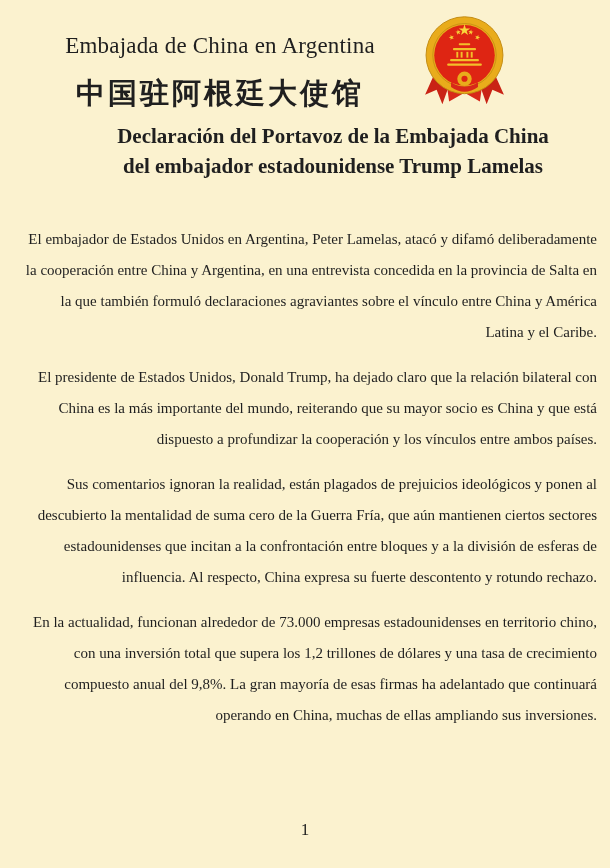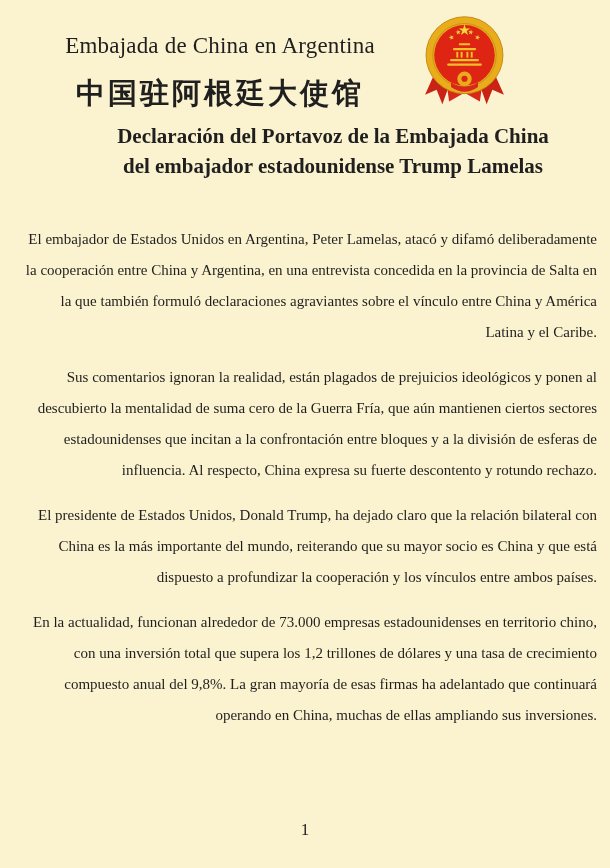--- a/index.html
+++ b/index.html
@@ -131,20 +131,20 @@
     </svg>
   </div>
 
   <div class="doc-title">
     <div>Declaración del Portavoz de la Embajada China</div>
     <div>del embajador estadounidense Trump Lamelas</div>
   </div>
 
   <div class="content">
     <p>El embajador de Estados Unidos en Argentina, Peter Lamelas, atacó y difamó deliberadamente la cooperación entre China y Argentina, en una entrevista concedida en la provincia de Salta en la que también formuló declaraciones agraviantes sobre el vínculo entre China y América Latina y el Caribe.</p>
+    <p>El presidente de Estados Unidos, Donald Trump, ha dejado claro que la relación bilateral con China es la más importante del mundo, reiterando que su mayor socio es China y que está dispuesto a profundizar la cooperación y los vínculos entre ambos países.</p>
     <p>Sus comentarios ignoran la realidad, están plagados de prejuicios ideológicos y ponen al descubierto la mentalidad de suma cero de la Guerra Fría, que aún mantienen ciertos sectores estadounidenses que incitan a la confrontación entre bloques y a la división de esferas de influencia. Al respecto, China expresa su fuerte descontento y rotundo rechazo.</p>
-    <p>El presidente de Estados Unidos, Donald Trump, ha dejado claro que la relación bilateral con China es la más importante del mundo, reiterando que su mayor socio es China y que está dispuesto a profundizar la cooperación y los vínculos entre ambos países.</p>
     <p>En la actualidad, funcionan alrededor de 73.000 empresas estadounidenses en territorio chino, con una inversión total que supera los 1,2 trillones de dólares y una tasa de crecimiento compuesto anual del 9,8%. La gran mayoría de esas firmas ha adelantado que continuará operando en China, muchas de ellas ampliando sus inversiones.</p>
   </div>
 
   <div class="page-number">1</div>
 
 </div>
 
 </body></html>

